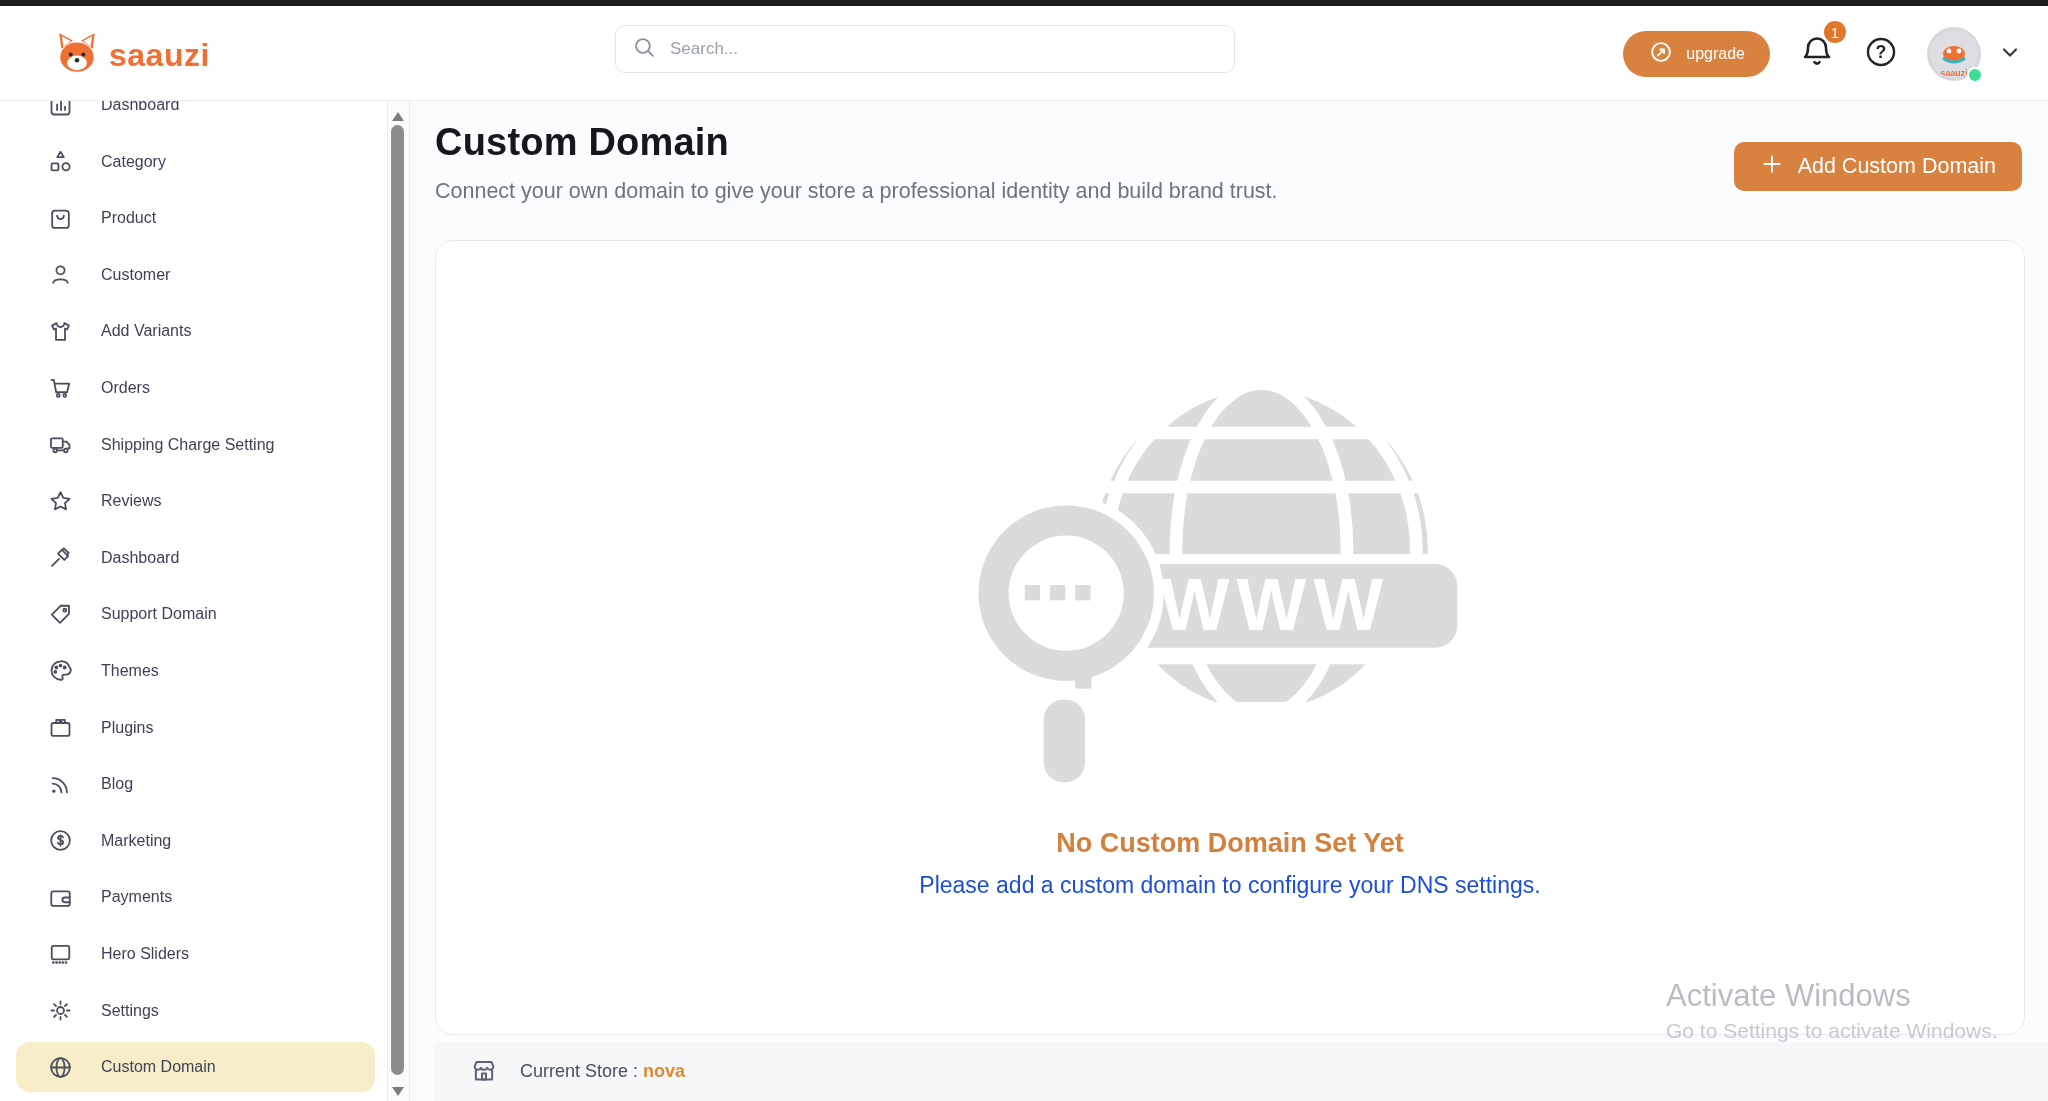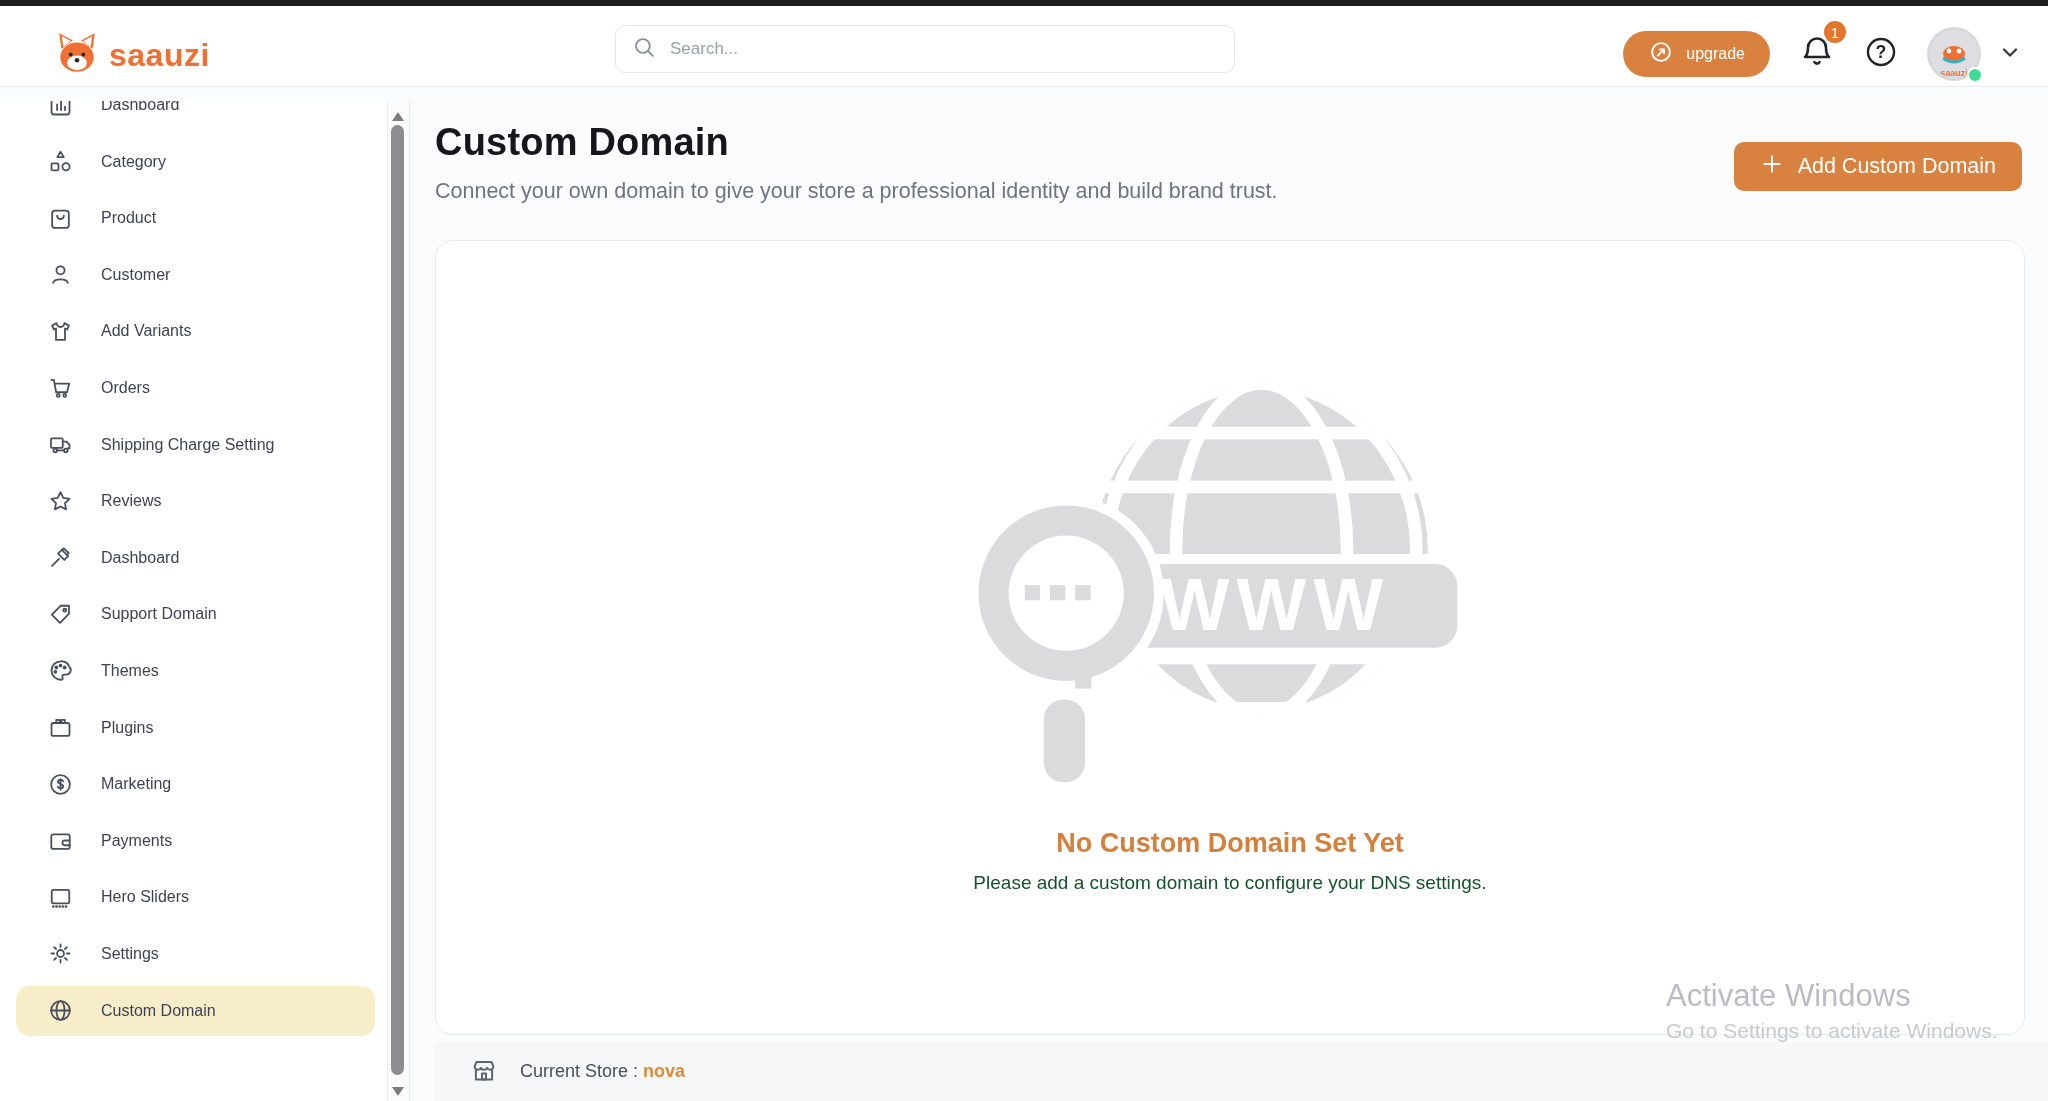--- a/index.html
+++ b/index.html
@@ -6,21 +6,21 @@
   html,body { width:2048px; height:1101px; }
   body { font-family:"Liberation Sans", sans-serif; background:#fff; }
   .page { position:relative; width:2048px; height:1101px; background:#fbfcfe; overflow:hidden;
           --accent:#d9823f; --logo-orange:#f06f33; --active-item-bg:#f7edc9; --badge:#e2772c;
           --empty-heading:#d4803c; --store-name:#de8a33; --online-dot:#3ddc97; }
 
   
   .top-strip { position:absolute; top:0; left:0; right:0; height:6px; background:#1e1e20; }
 
   
-  .topbar { position:absolute; top:6px; left:0; right:0; height:81px; background:#fff; border-bottom:1px solid #e9ebee; z-index:6; }
+  .topbar { position:absolute; top:6px; left:0; right:0; height:95px; background:#fff; border-bottom:1px solid #e9ebee; z-index:6; }
   .logo { position:absolute; left:54px; top:24px; display:flex; align-items:center; gap:9px; }
   .logo-text { font-size:32px; font-weight:700; color:var(--logo-orange); letter-spacing:.5px; }
   .search-box { position:absolute; left:615px; top:19px; width:620px; height:48px; border:1px solid #e3e5e9;
                 border-radius:10px; background:#fff; display:flex; align-items:center; padding:0 16px; gap:13px; }
   .search-box svg { flex:none; }
   .search-input { border:none; outline:none; font-size:17px; color:#1d4ed8; width:100%; background:transparent;
                   font-family:"Liberation Sans", sans-serif; }
   .search-input::placeholder { color:#9aa0a9; }
 
   .topbar-right { position:absolute; right:26px; top:0; height:95px; display:flex; align-items:center; gap:29px; }
@@ -63,21 +63,21 @@
   .page-title { position:absolute; left:24px; top:20px; font-size:38px; font-weight:700; color:#15171c; letter-spacing:.2px; }
   .page-subtitle { position:absolute; left:24px; top:78px; font-size:21.5px; color:#6d7480; }
   .add-domain-btn { position:absolute; right:26px; top:41px; height:49px; border-radius:10px; background:var(--accent);
                     color:#fff; border:none; font-size:21.5px; display:flex; align-items:center; gap:14px; padding:0 26px;
                     cursor:pointer; font-family:"Liberation Sans", sans-serif; }
 
   .card { position:absolute; left:24px; right:23px; top:139px; bottom:66px; background:#fff; border:1px solid #e8eaee;
           border-radius:18px; display:flex; flex-direction:column; align-items:center; overflow:hidden; }
   .globe-wrap { margin-top:120px; width:540px; }
   .empty-heading { margin-top:40px; font-size:27px; font-weight:700; color:var(--empty-heading);text-align:center; }
-  .empty-desc { margin-top:13px; font-size:19px; color:#14532d; }
+  .empty-desc { margin-top:13px; font-size:23px; color:#1d4ed8; }
 
   .footer-bar { position:absolute; left:24px; right:0; bottom:0; height:59px; background:#f6f7f9;
                 display:flex; align-items:center; gap:21px; padding-left:34px; }
   .footer-text { font-size:18px; color:#474f5e; }
   .store-name { color:var(--store-name); font-weight:700; }
 
   .watermark { position:absolute; left:1666px; top:978px; z-index:8; pointer-events:none; }
   .watermark-line1 { font-size:31px; color:#b9bdc3; }
   .watermark-line2 { font-size:21px; color:#c6c9ce; margin-top:5px; }
 </style>
@@ -278,20 +278,29 @@
           <span class="side-label">Themes</span>
         </li>
         <li class="side-item">
           <span class="side-icon">
             <svg viewBox="0 0 24 24" fill="none" stroke="#4a4f5d" stroke-width="1.6" stroke-linecap="round" stroke-linejoin="round">
               <rect x="4" y="8" width="16" height="11.5" rx="1.8"></rect>
               <path d="M8.2 8V5.2h3V8M12.8 8V5.2h3V8"></path>
             </svg>
           </span>
           <span class="side-label">Plugins</span>
+        </li>
+        <li class="side-item">
+          <span class="side-icon">
+            <svg viewBox="0 0 24 24" fill="none" stroke="#4a4f5d" stroke-width="1.6" stroke-linecap="round" stroke-linejoin="round">
+              <path d="M5 11.2a7.8 7.8 0 0 1 7.8 7.8M5 6.3A12.7 12.7 0 0 1 17.7 19"></path>
+              <circle cx="6.1" cy="17.9" r="1.4" fill="#4a4f5d" stroke="none"></circle>
+            </svg>
+          </span>
+          <span class="side-label">Blog</span>
         </li>
         <li class="side-item">
           <span class="side-icon">
             <svg viewBox="0 0 24 24" fill="none" stroke="#4a4f5d" stroke-width="1.6" stroke-linecap="round" stroke-linejoin="round">
               <circle cx="12" cy="12" r="8.3"></circle>
               <path d="M12 7.3v9.4M14.3 9.2c-.4-1-1.3-1.4-2.3-1.4-1.2 0-2.2.6-2.2 1.8 0 2.6 4.6 1.4 4.6 4 0 1.2-1.1 1.9-2.4 1.9-1.1 0-2.1-.5-2.4-1.5"></path>
             </svg>
           </span>
           <span class="side-label">Marketing</span>
         </li>

